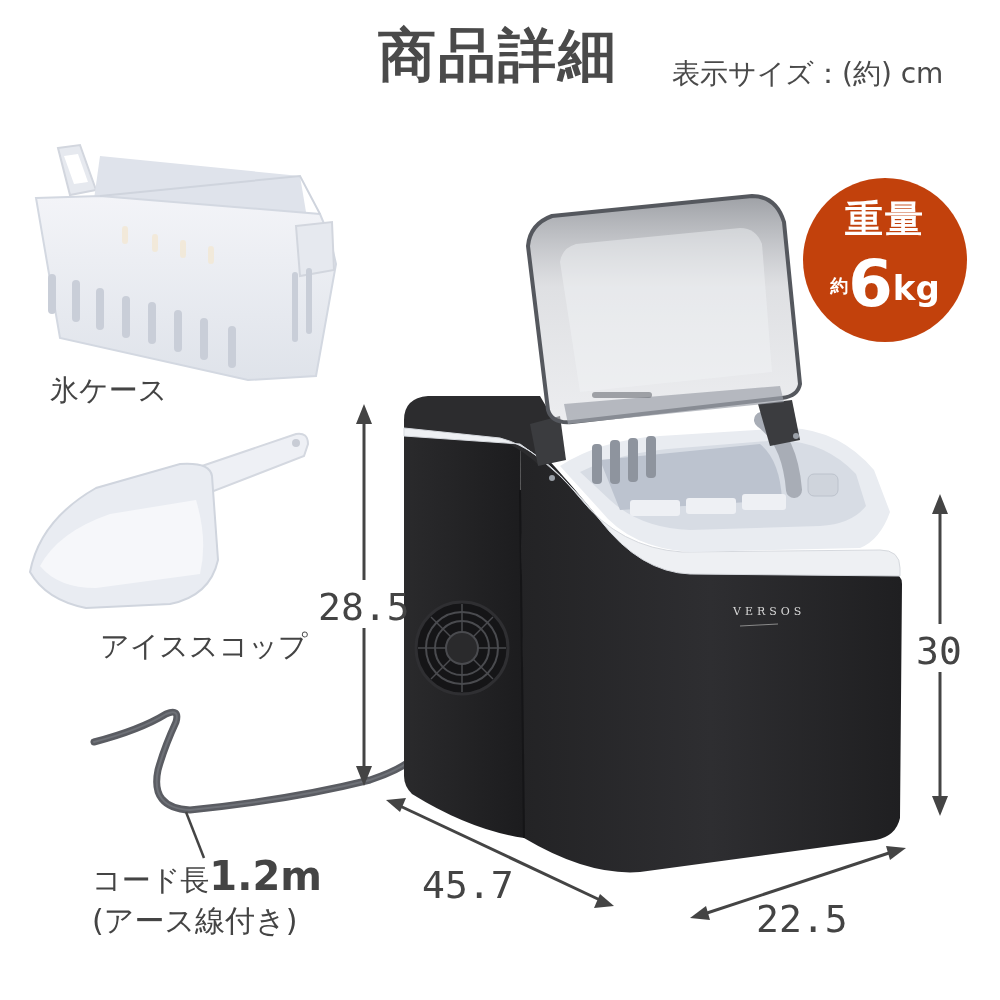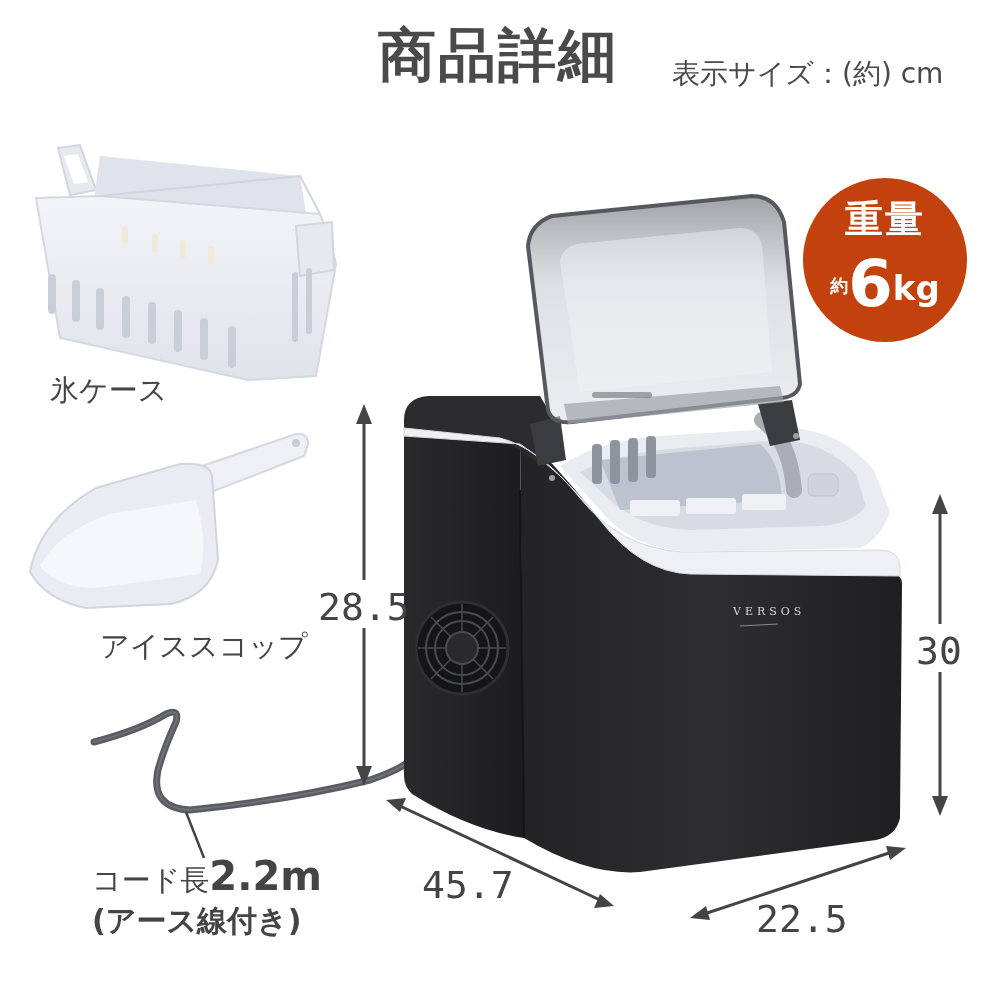--- a/index.html
+++ b/index.html
@@ -3,21 +3,21 @@
 <meta charset="utf-8">
 <style>
   html,body{margin:0;padding:0;background:#fff;}
   body{width:1000px;height:1000px;position:relative;overflow:hidden;font-family:"DejaVu Sans","Liberation Sans",sans-serif;color:#444;}
   .abs{position:absolute;}
   .title{left:378px;top:26px;font-size:58px;font-weight:bold;color:#4a4a4a;letter-spacing:2px;line-height:1;}
   .subtitle{left:672px;top:60px;font-size:28px;color:#4a4a4a;line-height:1;white-space:nowrap;}
   .label{font-size:29px;color:#444;line-height:1;white-space:nowrap;text-align:right;}
   .dim{font-size:38px;color:#444;line-height:1;font-family:"DejaVu Sans Mono","Liberation Mono",monospace;}
   .cord-big{font-size:40px;font-weight:bold;color:#444;}
-  .cord-small{font-size:30px;font-weight:bold;}
+  .cord-small{font-size:30px;}
   .badge{left:803px;top:178px;width:164px;height:164px;border-radius:50%;background:#c2410c;color:#fff;text-align:center;}
   .badge .b1{position:absolute;left:0;right:0;top:22px;font-size:38px;font-weight:bold;line-height:1;letter-spacing:2px;}
   .badge .b2{position:absolute;left:0;right:0;top:74px;line-height:1;white-space:nowrap;}
   .badge .approx{font-size:18px;font-weight:bold;vertical-align:14px;}
   .badge .num{font-size:64px;font-weight:bold;}
   .badge .unit{font-size:34px;font-weight:bold;vertical-align:6px;}
   svg{position:absolute;left:0;top:0;}
 </style>
 </head>
 <body>
@@ -171,20 +171,20 @@
   <div class="b1">重量</div>
   <div class="b2">
     <span class="approx">約</span><span class="num">6</span><span class="unit">kg</span>
   </div>
 </div>
 
 <div class="abs label" style="left:50px;top:376px;">氷ケース</div>
 <div class="abs label" style="left:62px;top:632px;margin-left:38px;">アイススコップ</div>
 
 <div class="abs label" style="left:92px;top:856px;">
-  <span>コード長</span><span class="cord-big">2.2m</span>
+  <span>コード長</span><span class="cord-big">1.2m</span>
 </div>
 <div class="abs label cord-small" style="left:92px;top:906px;">(アース線付き)</div>
 
 <div class="abs dim" style="left:318px;top:588px;">28.5</div>
 <div class="abs dim" style="left:916px;top:632px;">30</div>
 <div class="abs dim" style="left:422px;top:866px;">45.7</div>
 <div class="abs dim" style="left:756px;top:900px;">22.5</div>
 
 </body></html>

